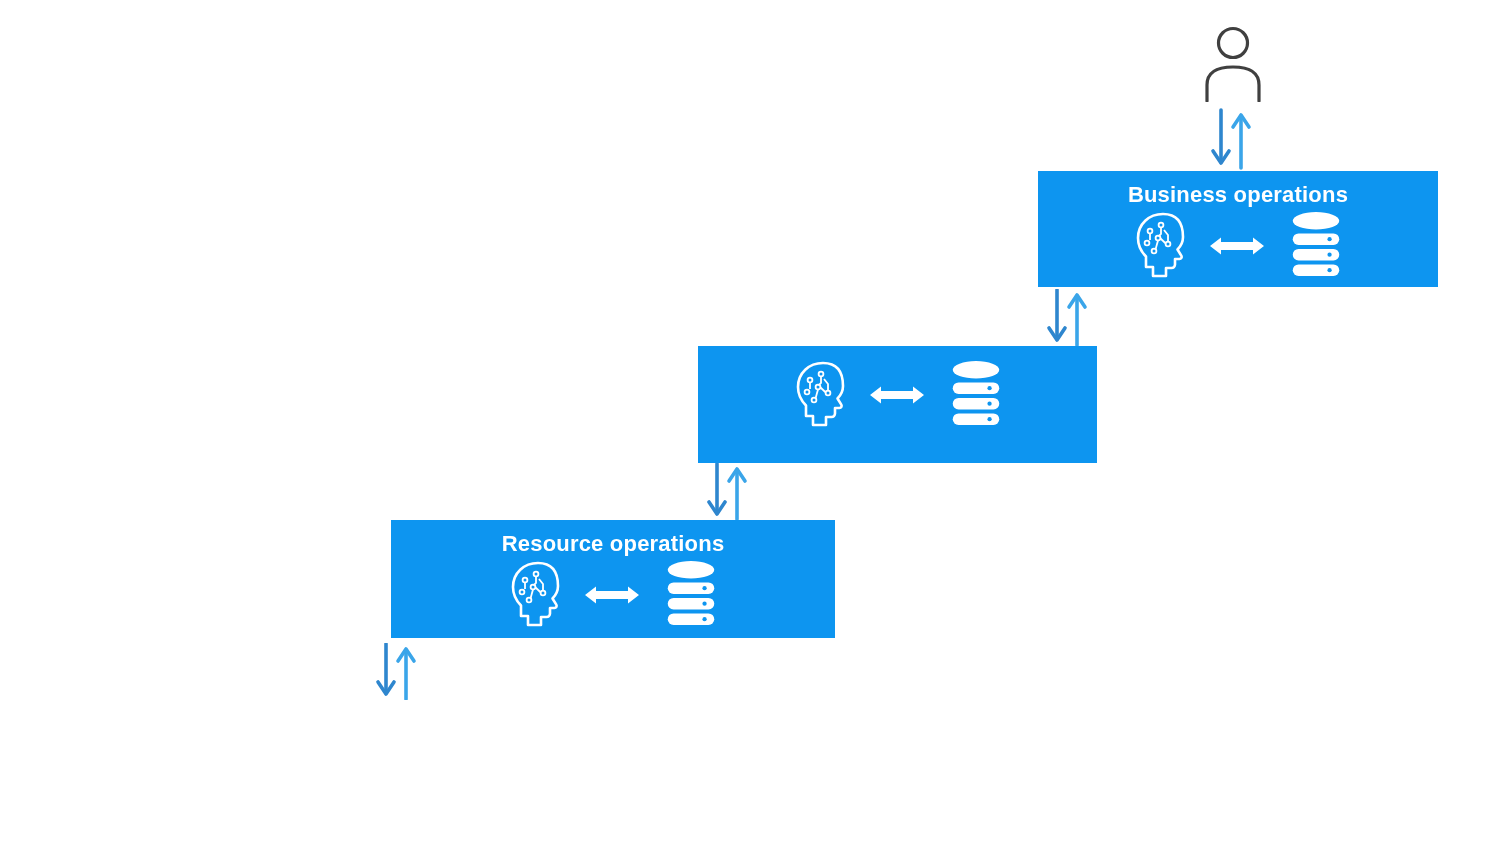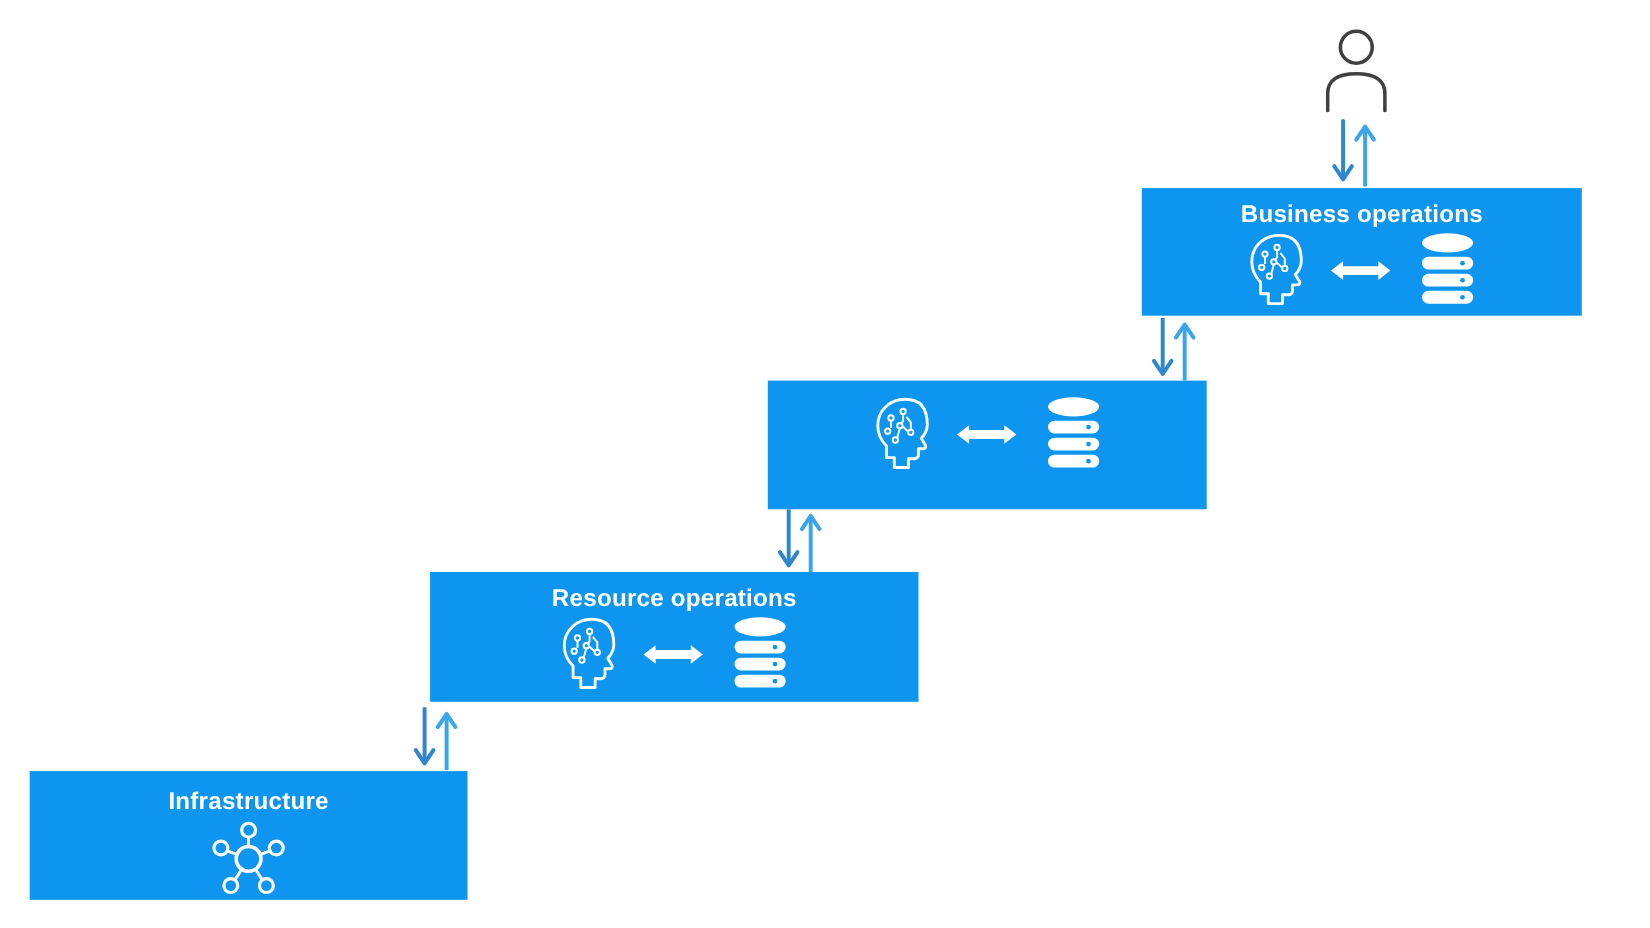--- a/index.html
+++ b/index.html
@@ -201,34 +201,14 @@
     <g stroke="var(--arrow-down)" stroke-width="3.6" fill="none" stroke-linecap="round" stroke-linejoin="round">
       <line x1="13" y1="1" x2="13" y2="50"></line>
       <polyline points="5,39 13,51 21,39"></polyline>
     </g>
     <g stroke="var(--arrow-up)" stroke-width="3.6" fill="none" stroke-linecap="round" stroke-linejoin="round">
       <line x1="33" y1="56" x2="33" y2="7"></line>
       <polyline points="25,18 33,6 41,18"></polyline>
     </g>
   </svg>
 
-  <div class="abs node node-infrastructure">
-    <div class="node-label">Infrastructure</div>
-    <div class="node-icons">
-      <svg width="76" height="72" viewBox="0 0 76 80" fill="none" stroke="var(--icon-stroke)">
-        <g stroke-width="3">
-          <line x1="38" y1="42" x2="38" y2="14"></line>
-          <line x1="38" y1="42" x2="11" y2="32"></line>
-          <line x1="38" y1="42" x2="65" y2="32"></line>
-          <line x1="38" y1="42" x2="21" y2="68"></line>
-          <line x1="38" y1="42" x2="55" y2="68"></line>
-        </g>
-        <circle cx="38" cy="42" r="12.5" fill="var(--node-fill)" stroke-width="3.6"></circle>
-        <circle cx="38" cy="13" r="7" fill="var(--node-fill)" stroke-width="3.2"></circle>
-        <circle cx="10" cy="31" r="7" fill="var(--node-fill)" stroke-width="3.2"></circle>
-        <circle cx="66" cy="31" r="7" fill="var(--node-fill)" stroke-width="3.2"></circle>
-        <circle cx="20" cy="69" r="7" fill="var(--node-fill)" stroke-width="3.2"></circle>
-        <circle cx="56" cy="69" r="7" fill="var(--node-fill)" stroke-width="3.2"></circle>
-      </svg>
-    </div>
-  </div>
 
 </div>
 
 </body></html>

